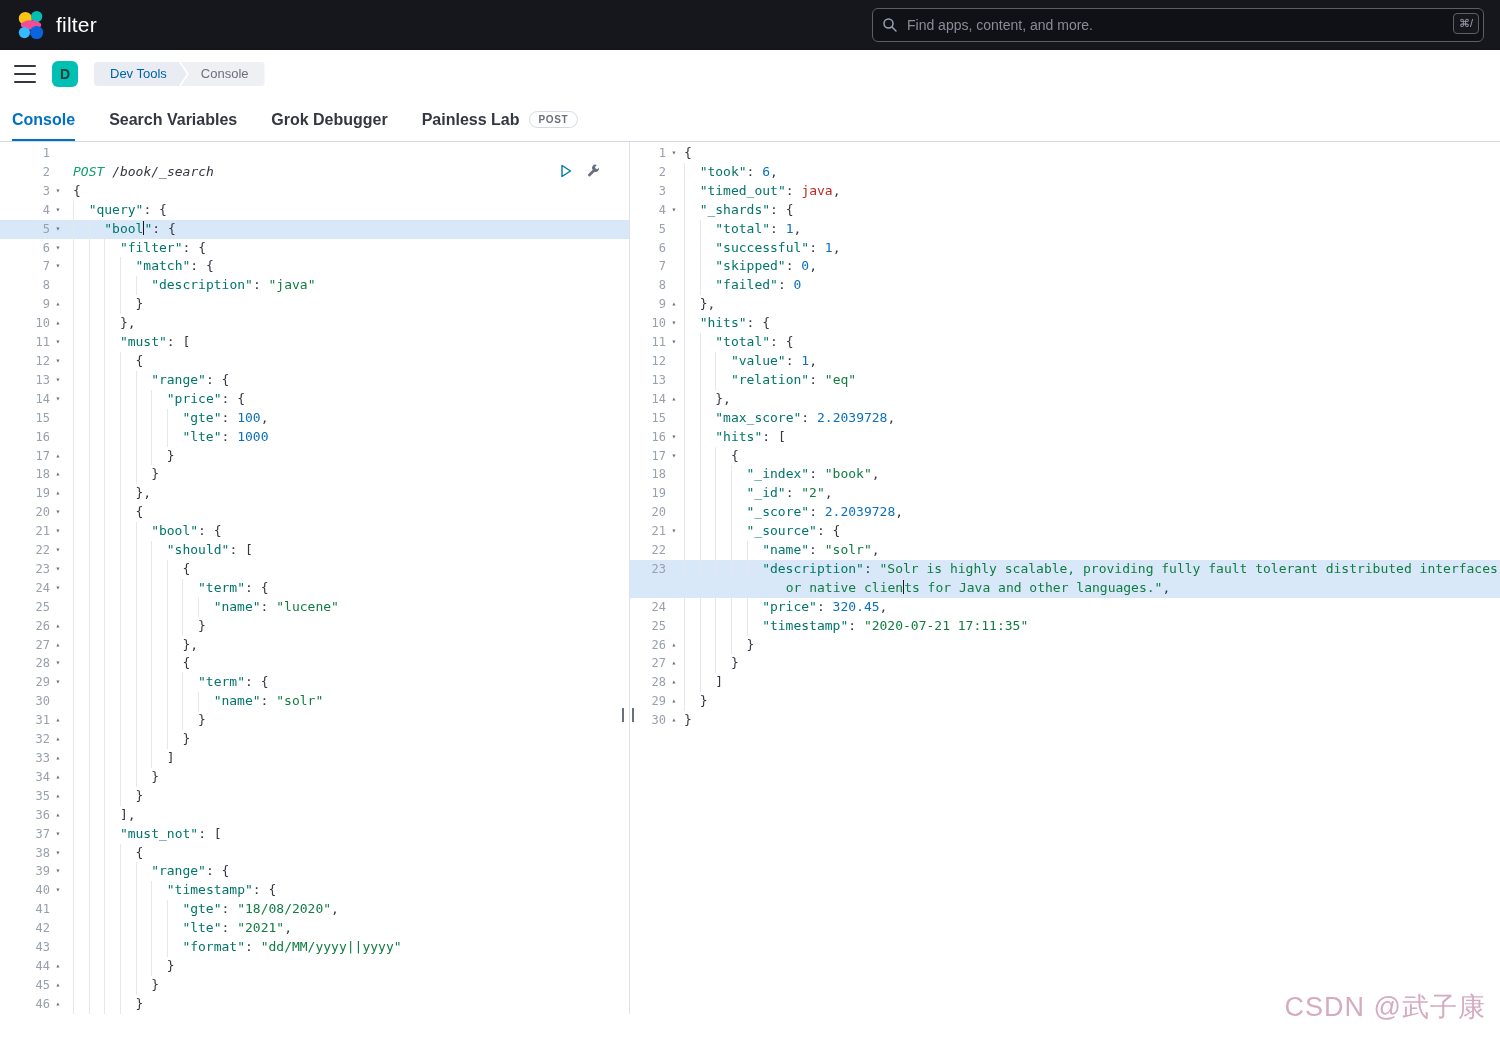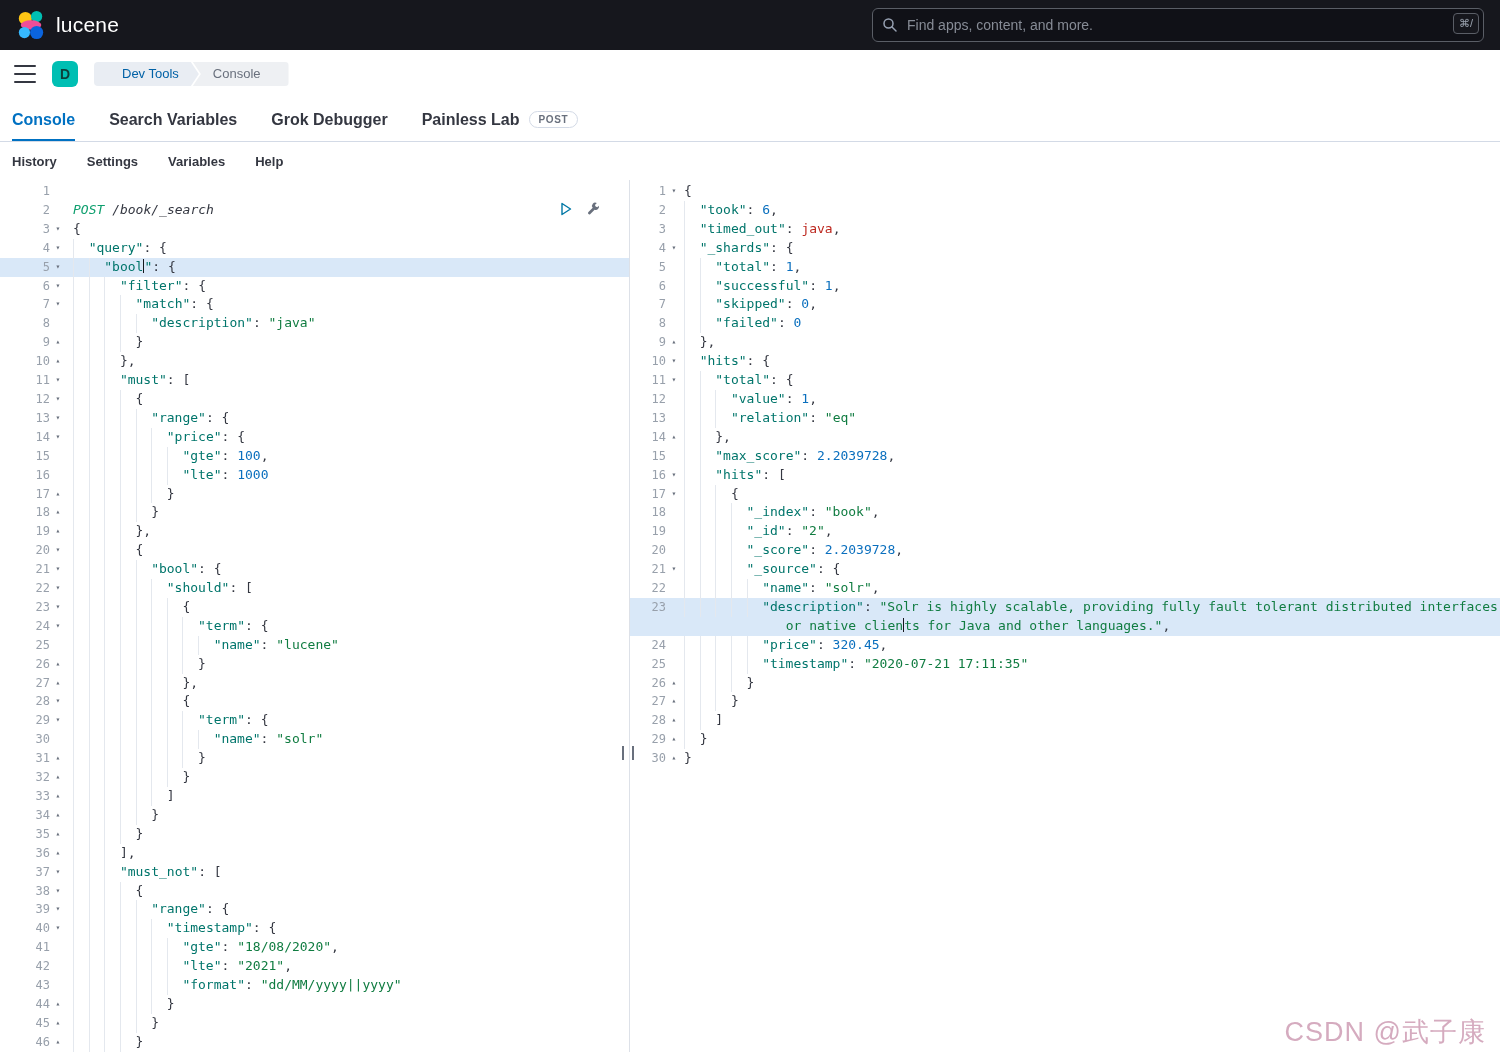--- a/index.html
+++ b/index.html
@@ -19,21 +19,21 @@
             font-size:11px;padding:3px 5px;background:#16171d;}
 
   
   .navrow{height:48px;display:flex;align-items:center;padding:0 14px;gap:16px;background:#fff;}
   .hamburger{border:none;background:none;width:22px;height:18px;display:flex;flex-direction:column;
              justify-content:space-between;cursor:pointer;padding:0;}
   .hamburger span{display:block;height:2px;background:#343741;border-radius:1px;}
   .avatar{width:26px;height:26px;border-radius:6px;background:#00bfb3;color:#0c3f3a;font-weight:700;
           display:flex;align-items:center;justify-content:center;font-size:14px;}
   .crumbs{display:flex;align-items:center;}
-  .crumb{font-size:13px;padding:5px 28px;line-height:14px;}
+  .crumb{font-size:13px;padding:5px 16px;line-height:14px;}
   .crumb.c1{background:#e9edf3;color:#0061a6;border-radius:4px 0 0 4px;
             clip-path:polygon(0 0,calc(100% - 8px) 0,100% 50%,calc(100% - 8px) 100%,0 100%);
             padding-right:20px;position:relative;z-index:2;cursor:pointer;}
   .crumb.c2{background:#eef0f3;color:#69707d;border-radius:0 4px 4px 0;margin-left:-6px;
             clip-path:polygon(0 0,100% 0,100% 100%,0 100%,8px 50%);padding-left:20px;cursor:pointer;}
 
   
   .tabsrow{height:44px;border-bottom:1px solid #d3dae6;display:flex;align-items:stretch;padding:0 12px;
            gap:34px;box-sizing:border-box;}
   .tab{display:flex;align-items:center;font-size:16px;font-weight:700;color:#343741;cursor:pointer;}
@@ -70,40 +70,40 @@
   .tok-punct{color:#343741;}
   .tok-comment{color:#357a4d;}
   .tok-method{color:#0e9f6e;}
   .tok-url{color:#343741;}
 
   .req-actions{position:absolute;top:21px;right:28px;display:flex;gap:12px;z-index:5;}
   .req-actions .action{cursor:pointer;line-height:0;}
   .resize-handle{position:absolute;left:622px;top:566px;width:8px;height:14px;
                  border-left:2px solid #69707d;border-right:2px solid #69707d;z-index:6;cursor:col-resize;}
 
-  .watermark{position:absolute;right:14px;bottom:2px;font-size:27px;color:rgba(206,156,180,.85);
+  .watermark{position:absolute;right:14px;bottom:27px;font-size:27px;color:rgba(206,156,180,.85);
              font-weight:500;letter-spacing:1px;z-index:9;}
 </style>
 </head>
 <body>
 
 <div class="screen">
 
   <header class="topbar">
     <div class="logo">
       <span style="line-height:0;">
         <svg width="30" height="30" viewBox="0 0 32 32">
           <circle cx="10" cy="9" r="7" fill="#fec514"></circle>
           <circle cx="22" cy="7" r="6" fill="#00bfb3"></circle>
           <ellipse cx="16" cy="16" rx="11" ry="5" fill="#f04e98"></ellipse>
           <circle cx="9" cy="24" r="6" fill="#36b9ff"></circle>
           <circle cx="22" cy="24" r="7" fill="#0b64dd"></circle>
         </svg>
       </span>
-      <span class="logo-text">lucene</span>
+      <span class="logo-text">filter</span>
     </div>
     <div class="search-wrap">
       <span class="search-icon">
         <svg width="16" height="16" viewBox="0 0 16 16">
           <circle cx="6.5" cy="6.5" r="4.5" fill="none" stroke="#98a2b3" stroke-width="1.5"></circle>
           <line x1="10" y1="10" x2="14" y2="14" stroke="#98a2b3" stroke-width="1.5" stroke-linecap="round"></line>
         </svg>
       </span>
       <input class="search" placeholder="Find apps, content, and more." style="">
       <span class="shortcut">⌘/</span>
@@ -132,26 +132,20 @@
     </div>
     <div class="tab">
       <span>Grok Debugger</span>
     </div>
     <div class="tab">
       <span>Painless Lab</span>
       <span class="beta">POST</span>
     </div>
   </nav>
 
-  <div class="menurow">
-    <span class="menu-item">History</span>
-    <span class="menu-item">Settings</span>
-    <span class="menu-item">Variables</span>
-    <span class="menu-item">Help</span>
-  </div>
 
   <div class="editor">
     <div class="pane pane-left">
       <div class="req-actions">
         <span class="action" title="Click to send request">
           <svg width="16" height="16" viewBox="0 0 16 16">
             <path d="M4 2.5 L12.5 8 L4 13.5 Z" fill="none" stroke="#0077a5" stroke-width="1.4" stroke-linejoin="round"></path>
           </svg>
         </span>
         <span class="action" title="Request options">

